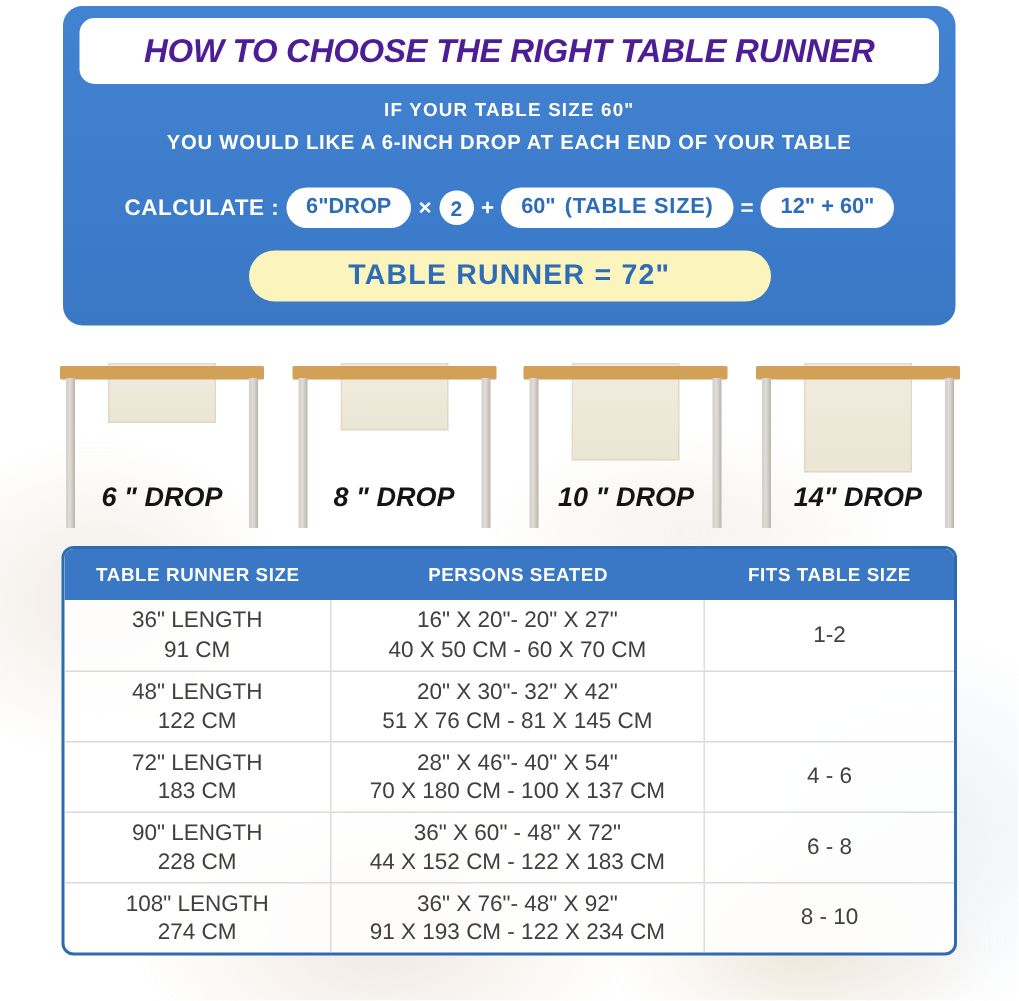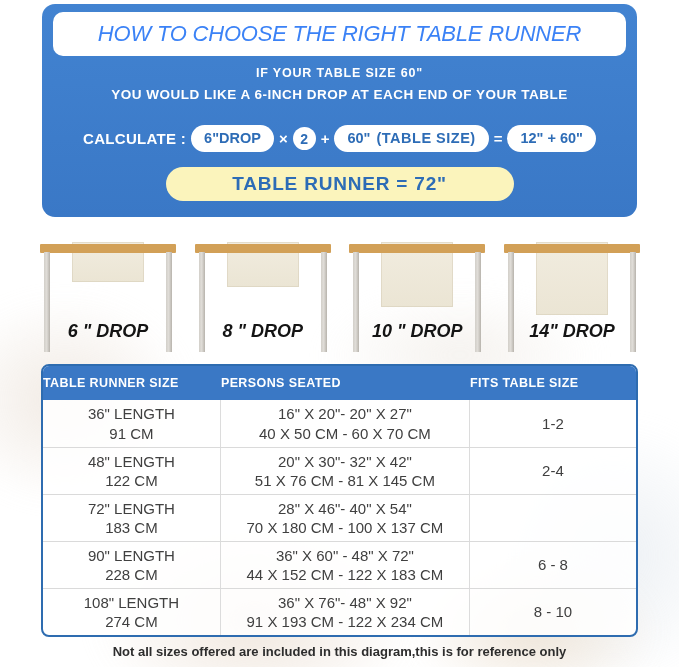--- a/index.html
+++ b/index.html
@@ -13,21 +13,21 @@
   .b2 { left: 90px;  top: 515px; width: 330px; height: 210px; background: radial-gradient(closest-side, #ebdfd3, rgba(235,223,211,0)); }
   .b3 { right: -70px; top: 420px; width: 270px; height: 270px; background: radial-gradient(closest-side, #e6ebf0, rgba(230,235,240,0)); }
   .b4 { right: 20px; top: 555px; width: 250px; height: 150px; background: radial-gradient(closest-side, #e9dccb, rgba(233,220,203,0)); }
   .b5 { left: 320px; top: 290px; width: 280px; height: 130px; background: radial-gradient(closest-side, #f2eee9, rgba(242,238,233,0)); }
 
   
   .hero { position: absolute; left: 42px; top: 4px; width: 595px; height: 213px; z-index: 2;
           background: linear-gradient(180deg, #4283d1, #3a78c6); border-radius: 13px; }
   .title-card { position: absolute; left: 11px; right: 11px; top: 8px; height: 44px; background: #ffffff;
                 border-radius: 10px; display: flex; align-items: center; justify-content: center; }
-  .title { font-size: 22px; font-weight: normal; font-style: italic; color: #3b82f6; letter-spacing: -0.2px; white-space: nowrap; }
+  .title { font-size: 22px; font-weight: bold; font-style: italic; color: #4c1d95; letter-spacing: -0.2px; white-space: nowrap; }
   .sub1 { position: absolute; top: 62px; width: 100%; text-align: center; color: #ffffff; font-size: 12.5px; font-weight: bold; letter-spacing: .8px; }
   .sub2 { position: absolute; top: 83px; width: 100%; text-align: center; color: #ffffff; font-size: 13.5px; font-weight: bold; letter-spacing: .5px; }
   .calc-row { position: absolute; top: 121px; width: 100%; display: flex; align-items: center; justify-content: center; gap: 5px; color: #ffffff; }
   .calc-label { font-size: 15px; font-weight: bold; letter-spacing: .3px; }
   .pill { background: #ffffff; color: #2d6cb6; font-weight: bold; font-size: 14.5px; height: 27px; line-height: 27px;
           padding: 0 13px; border-radius: 14px; white-space: nowrap; }
   .paren { font-weight: bold; margin-left: 6px; letter-spacing: .5px; }
   .op { font-size: 15px; font-weight: bold; }
   .circle-2 { width: 23px; height: 23px; border-radius: 50%; background: #ffffff; color: #2d6cb6; font-weight: bold;
               font-size: 14px; display: flex; align-items: center; justify-content: center; }
@@ -45,21 +45,21 @@
   .leg.left { left: 4px; } .leg.right { right: 4px; }
   .runner { position: absolute; top: 22px; left: 50%; transform: translateX(-50%); width: 72px;
             background: linear-gradient(180deg, #f1ecdf, #ebe5d4); box-shadow: inset 0 0 0 1px rgba(205,195,170,.38); }
   .drop-label { position: absolute; top: 101px; width: 100%; text-align: center; font-style: italic; font-weight: bold;
                 font-size: 18px; color: #141414; white-space: nowrap; }
 
   
   .size-table { position: absolute; left: 41px; top: 364px; width: 597px; height: 273px; z-index: 2;
                 border: 2px solid #2e6cb0; border-radius: 8px; overflow: hidden; background: rgba(255,255,255,.86); }
   .thead { display: grid; grid-template-columns: 30% 42% 28%; height: 34px; background: #3a78c5; align-items: center; }
-  .th { color: #ffffff; font-weight: bold; font-size: 12.5px; letter-spacing: .4px; }
+  .th { text-align: center; color: #ffffff; font-weight: bold; font-size: 12.5px; letter-spacing: .4px; }
   .tr { display: grid; grid-template-columns: 30% 42% 28%; height: 47px; border-top: 1px solid #dadada; }
   .tr:first-child { border-top: none; }
   .td { display: flex; flex-direction: column; align-items: center; justify-content: center;
         font-size: 15px; color: #404040; line-height: 1.28; border-right: 1px solid #dcdcdc; text-align: center; white-space: nowrap; }
   .td.persons { border-right: none; }
 
   .note { position: absolute; top: 644px; width: 100%; text-align: center; font-size: 13px; font-weight: bold;
           color: #2d2d2d; z-index: 2; }
 </style>
 </head>
@@ -145,31 +145,31 @@
       </div>
       <div class="tr">
         <div class="td">
           <div>48" LENGTH</div>
           <div>122 CM</div>
         </div>
         <div class="td">
           <div>20" X 30"- 32" X 42"</div>
           <div>51 X 76 CM - 81 X 145 CM</div>
         </div>
-        <div class="td persons">2-4</div>
       </div>
       <div class="tr">
         <div class="td">
           <div>72" LENGTH</div>
           <div>183 CM</div>
         </div>
         <div class="td">
           <div>28" X 46"- 40" X 54"</div>
           <div>70 X 180 CM - 100 X 137 CM</div>
         </div>
+        <div class="td persons">4 - 6</div>
       </div>
       <div class="tr">
         <div class="td">
           <div>90" LENGTH</div>
           <div>228 CM</div>
         </div>
         <div class="td">
           <div>36" X 60" - 48" X 72"</div>
           <div>44 X 152 CM - 122 X 183 CM</div>
         </div>
@@ -182,15 +182,14 @@
         </div>
         <div class="td">
           <div>36" X 76"- 48" X 92"</div>
           <div>91 X 193 CM - 122 X 234 CM</div>
         </div>
         <div class="td persons">8 - 10</div>
       </div>
     </div>
   </section>
 
-  <p class="note">Not all sizes offered are included in this diagram,this is for reference only</p>
 
 </div>
 
 </body></html>

